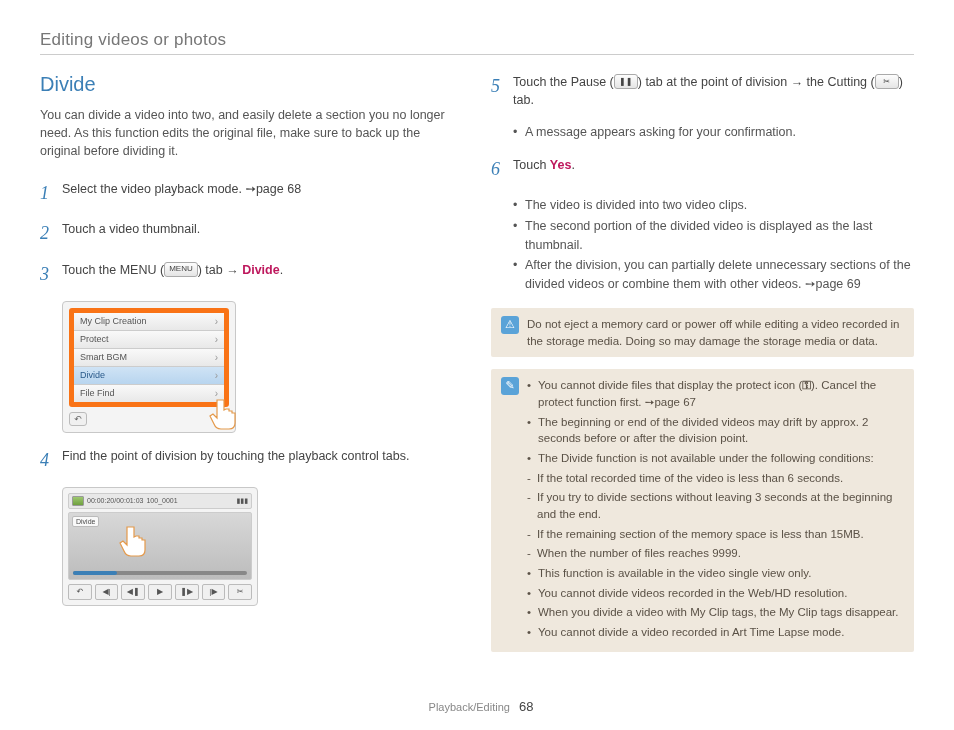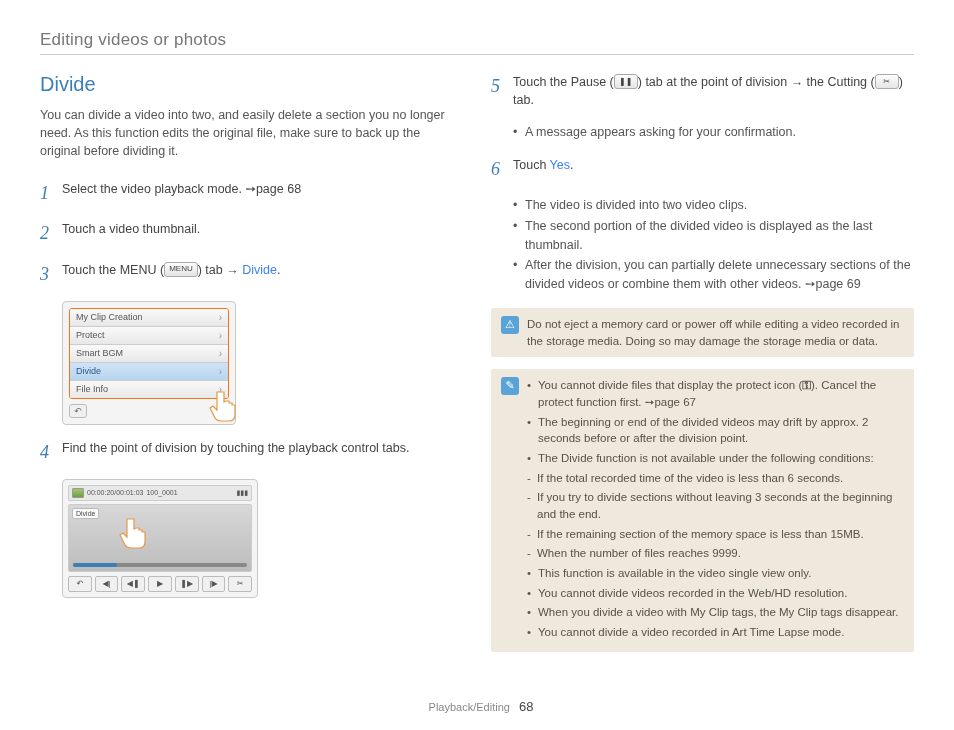--- a/index.html
+++ b/index.html
@@ -34,34 +34,34 @@
   .step-num {
     font-style: italic;
     font-size: 18px;
     color: #3b7fb6;
     width: 22px;
     flex-shrink: 0;
     font-weight: 300;
     font-family: Georgia, 'Times New Roman', serif;
   }
   .step-body { flex: 1; color: #444; }
-  .step-body b { font-weight: 400; color: #3b82f6; }
+  .step-body b { font-weight: 700; color: #be185d; }
   .bullets { margin-left: 22px; margin-bottom: 14px; }
   .bullets li { list-style: none; position: relative; padding-left: 12px; line-height: 1.5; margin-bottom: 2px; color:#555;}
   .bullets li::before { content: "•"; position: absolute; left: 0; }
   .menu-shot {
     margin: 4px 0 14px 22px;
     width: 174px;
     border: 1px solid #c8c8c8;
     border-radius: 4px;
     background: #f4f4f4;
     padding: 6px;
     position: relative;
   }
-  .menu-list { border: 1px solid #f97316; border-radius: 3px; overflow: hidden; margin-bottom:4px; }
+  .menu-list { border: 5px solid #f97316; border-radius: 3px; overflow: hidden; margin-bottom:4px; }
   .menu-item {
     font-size: 9px;
     padding: 3px 6px;
     background: linear-gradient(#f9f9f9,#e8e8e8);
     border-bottom: 1px solid #ccc;
     display:flex; justify-content:space-between; align-items:center;
     color: #555;
   }
   .menu-item:last-child { border-bottom: none; }
   .menu-item.sel { background: linear-gradient(#cfe3f5,#b8d5ef); color: #2a5a8a;}
@@ -172,21 +172,21 @@
           </div>
         <div class="menu-item">
             <span>Smart BGM</span>
             <span class="chev">›</span>
           </div>
         <div class="menu-item sel">
             <span>Divide</span>
             <span class="chev">›</span>
           </div>
         <div class="menu-item">
-            <span>File Info</span>
+            <span>File Find</span>
             <span class="chev">›</span>
           </div>
       </div>
       <span class="back-btn">↶</span>
       <svg class="hand" viewBox="0 0 40 40">
           <path d="M18 8 l3 0 l0 10 l2 -1 l3 0 l0 2 l3 0 l0 2 l3 0 l0 10 q0 6 -6 6 l-8 0 q-5 0 -7 -5 l-4 -8 l3 -2 l4 4 l0 -18 z" fill="#fff" stroke="#e4994a" stroke-width="1.2"></path>
         </svg>
     </div>
 
     <div class="step">

